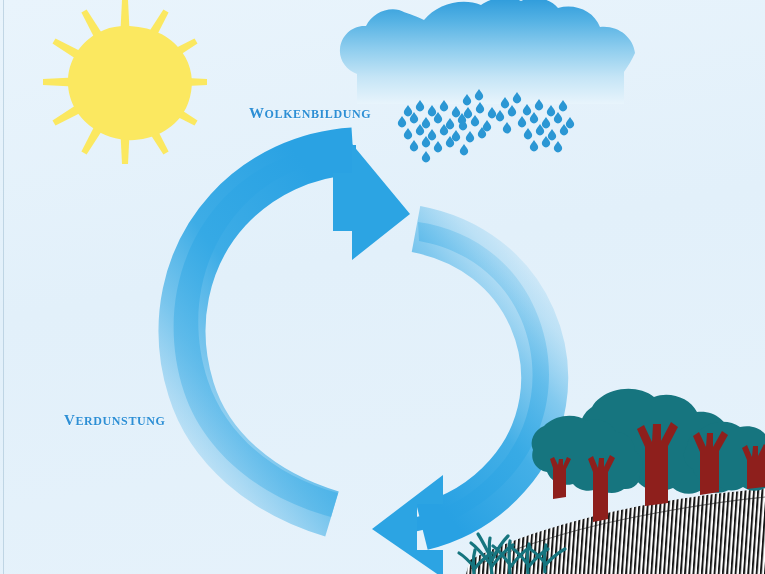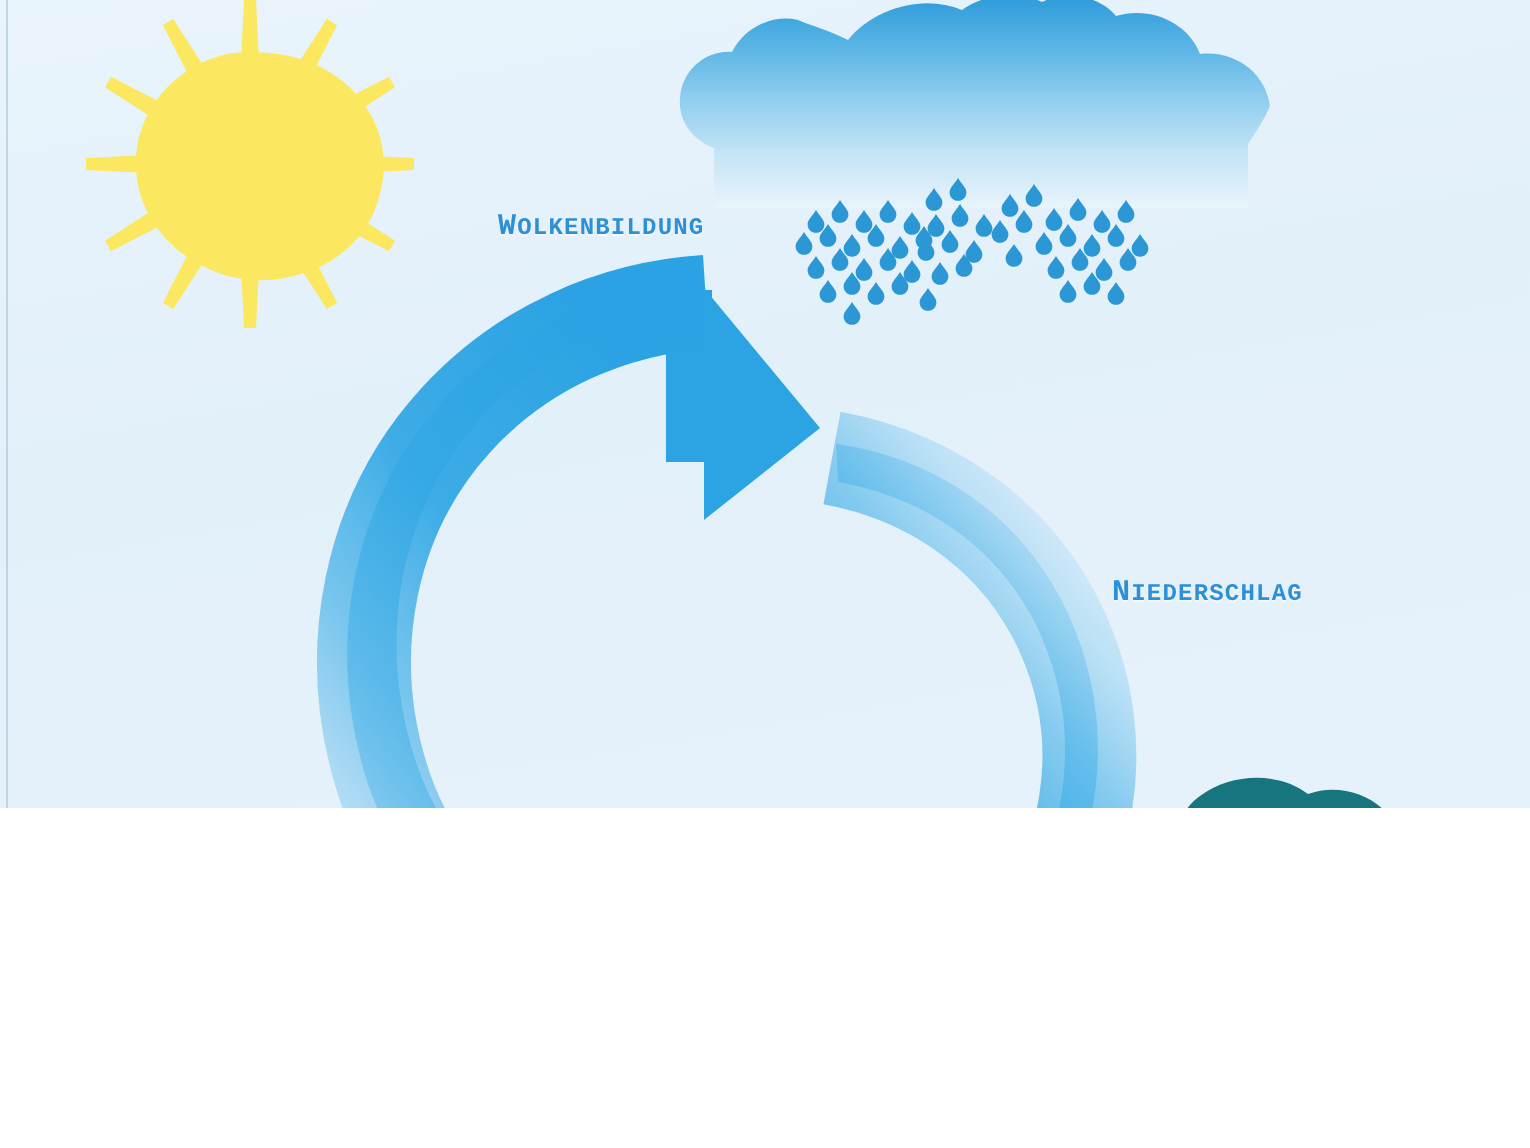--- a/index.html
+++ b/index.html
@@ -3,24 +3,24 @@
 <meta charset="utf-8">
 <style>
   html, body {
     margin: 0;
     padding: 0;
     background: #ffffff;
   }
   #stage {
     position: relative;
     width: 765px;
-    height: 404px;
+    height: 574px;
     overflow: hidden;
     background: #e4f1fa;
-    font-family: Liberation Mono, monospace;
+    font-family: Liberation Serif, serif;
   }
   #bg-gradient {
     position: absolute;
     inset: 0;
     background: linear-gradient(170deg, #e9f4fc 0%, #e2f0fa 45%, #e6f2fb 100%);
   }
   #left-edge-line {
     position: absolute;
     left: 3px; top: 0;
     width: 1px; height: 574px;
@@ -480,22 +480,20 @@
       </g>
     </g>
   </svg>
 
   <div class="label" id="label-wolkenbildung">
     <span class="lbl-line">
       <span class="cap">W</span><span class="rest">OLKENBILDUNG</span>
     </span>
   </div>
 
-  <div class="label" id="label-niederschlag">
+
+  <div class="label" id="label-verdunstung">
     <span class="lbl-line">
-      <span class="cap">N</span><span class="rest">IEDERSCHLAG</span>
+      <span class="cap">V</span><span class="rest">ERDUNSTUNG</span>
     </span>
   </div>
 
-  <div class="label" id="label-verdunstung">
-  </div>
-
 </div>
 
 </body></html>

